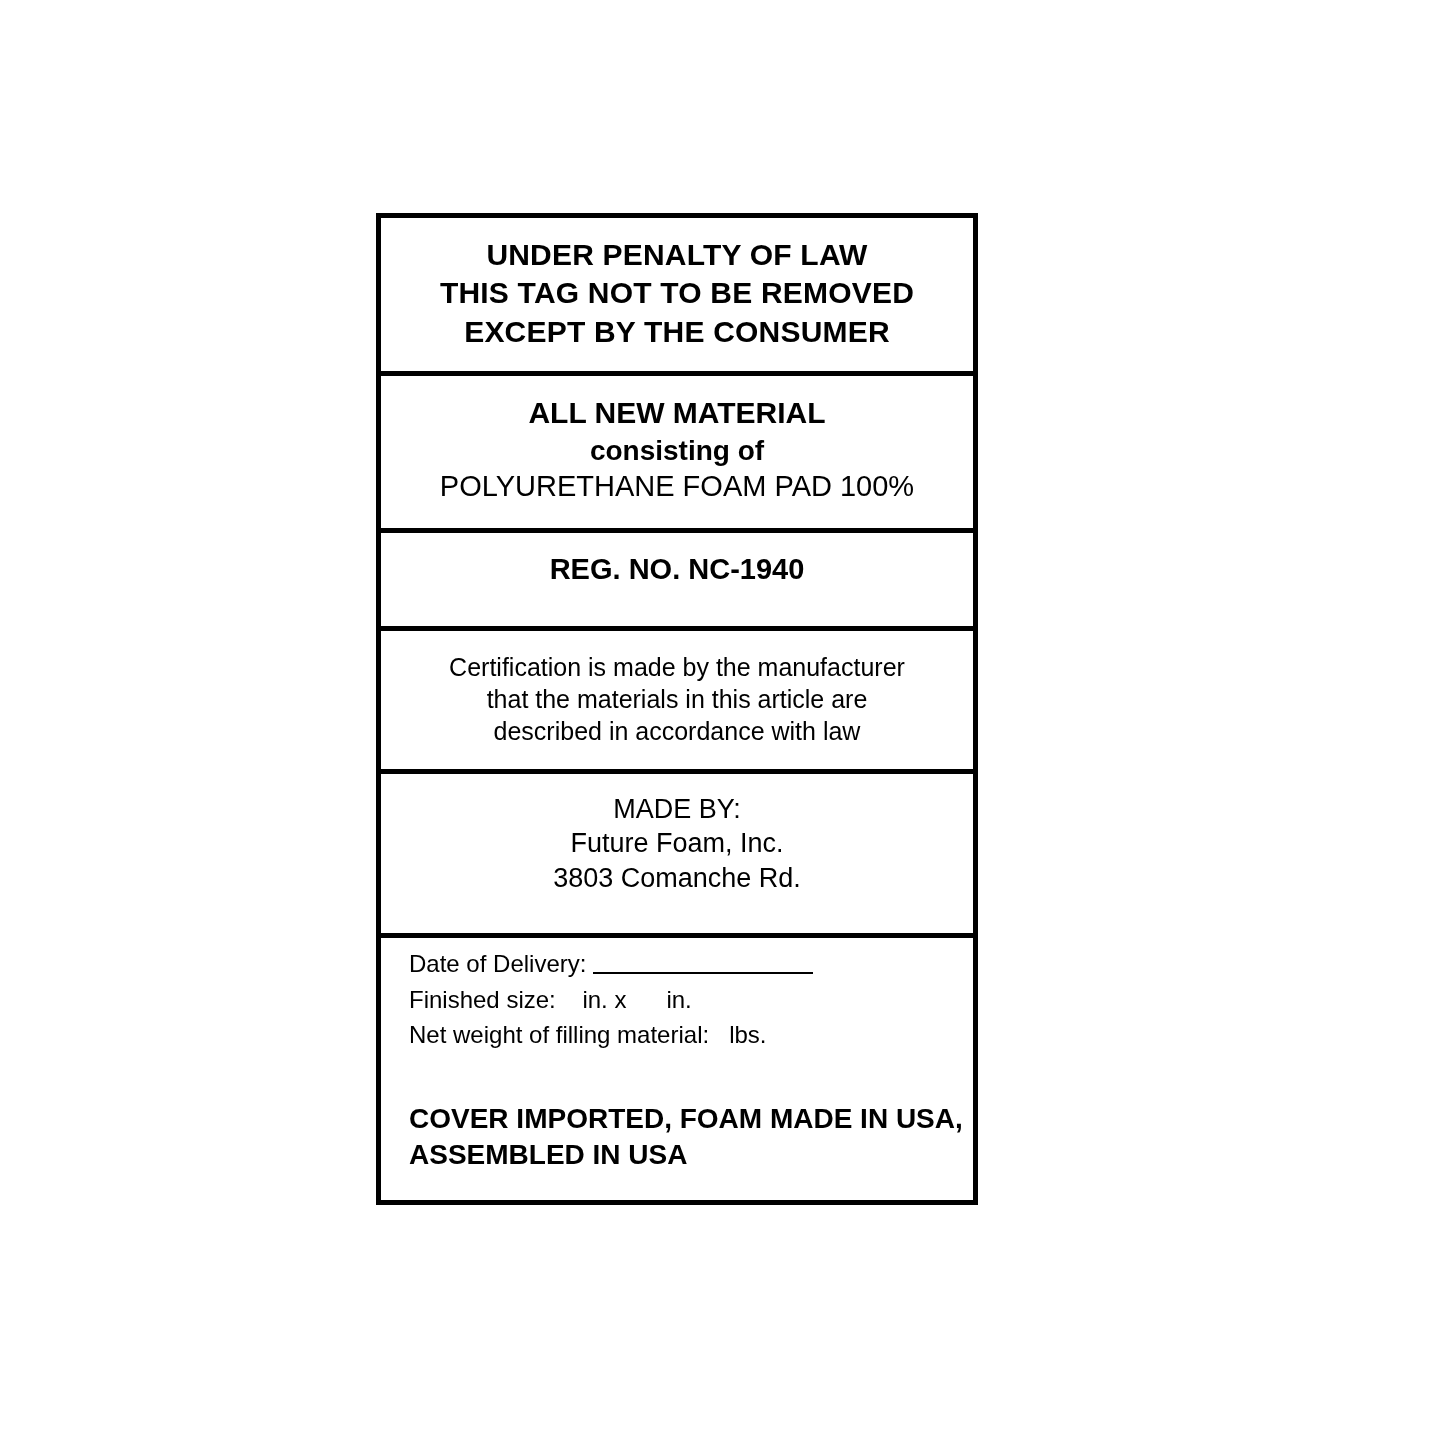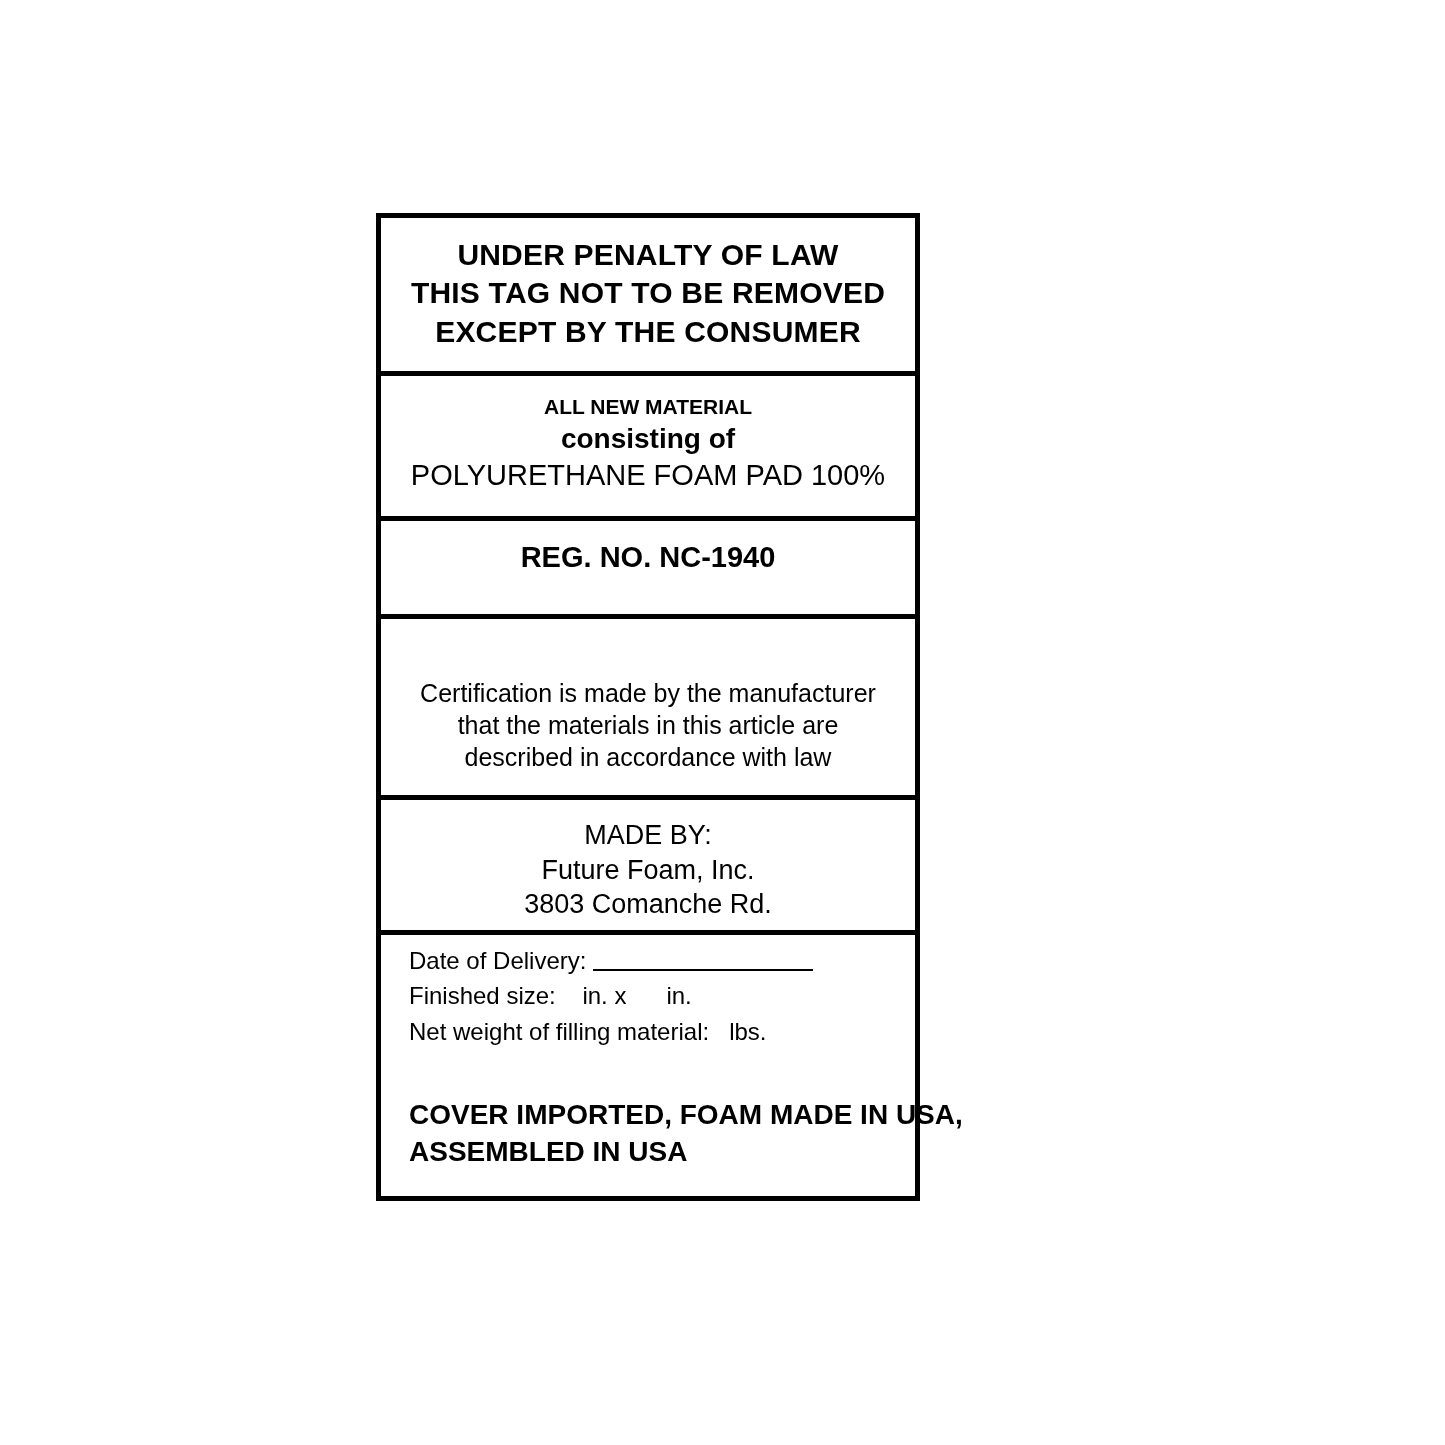--- a/index.html
+++ b/index.html
@@ -12,21 +12,21 @@
     height: 1445px;
     font-family: "Liberation Sans", sans-serif;
     color: #000000;
     position: relative;
     overflow: hidden;
   }
   .label-tag {
     position: absolute;
     left: 376px;
     top: 213px;
-    width: 544px;
+    width: 602px;
     border: 5px solid #000000;
     box-sizing: border-box;
     background: #ffffff;
   }
   .section {
     border-bottom: 5px solid #000000;
     box-sizing: border-box;
     padding: 14px 20px 16px 20px;
     text-align: center;
   }
@@ -47,21 +47,21 @@
   .sec-penalty {
     padding-top: 18px;
     padding-bottom: 20px;
   }
   
   .sec-material {
     padding-top: 18px;
     padding-bottom: 22px;
   }
   .sec-material .line-1 {
-    font-size: 21px;
+    font-size: 30px;
     font-weight: bold;
   }
   .sec-material .line-2 {
     font-size: 28px;
     font-weight: bold;
   }
   .sec-material .line-3 {
     font-size: 29px;
     font-weight: normal;
   }
@@ -71,30 +71,29 @@
     padding-bottom: 38px;
   }
   .sec-reg .line {
     font-size: 29px;
     font-weight: bold;
   }
   
   .sec-cert {
     padding-top: 20px;
     padding-bottom: 22px;
-    margin-top: 38px;
   }
   .sec-cert .line {
     font-size: 25px;
     font-weight: normal;
   }
   
   .sec-madeby {
     padding-top: 18px;
-    padding-bottom: 8px;
+    padding-bottom: 38px;
   }
   .sec-madeby .line-0 {
     font-size: 29px;
     font-weight: bold;
   }
   .sec-madeby .line {
     font-size: 27px;
     font-weight: normal;
   }
   

